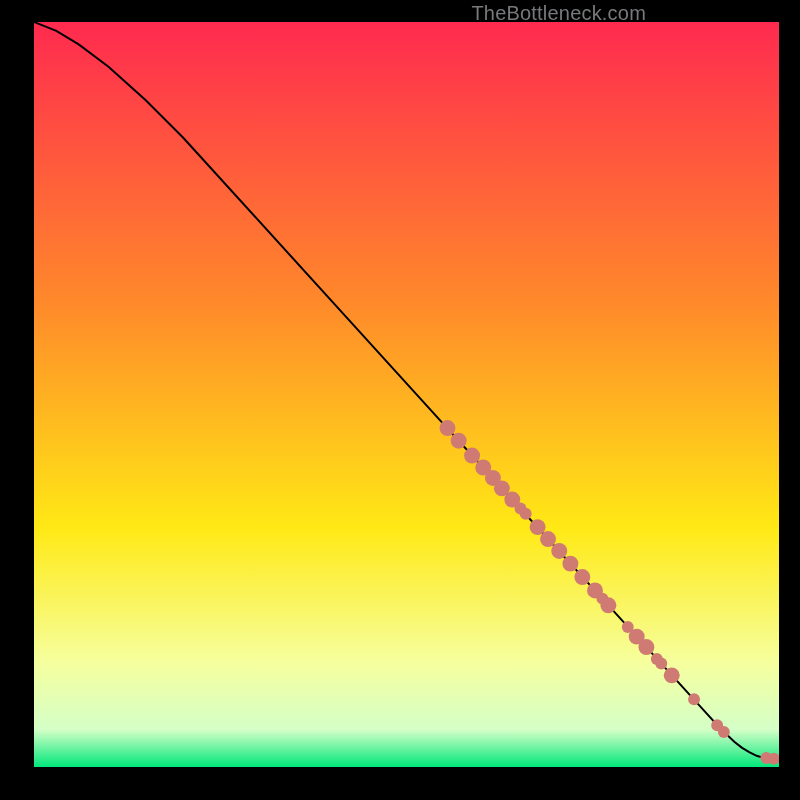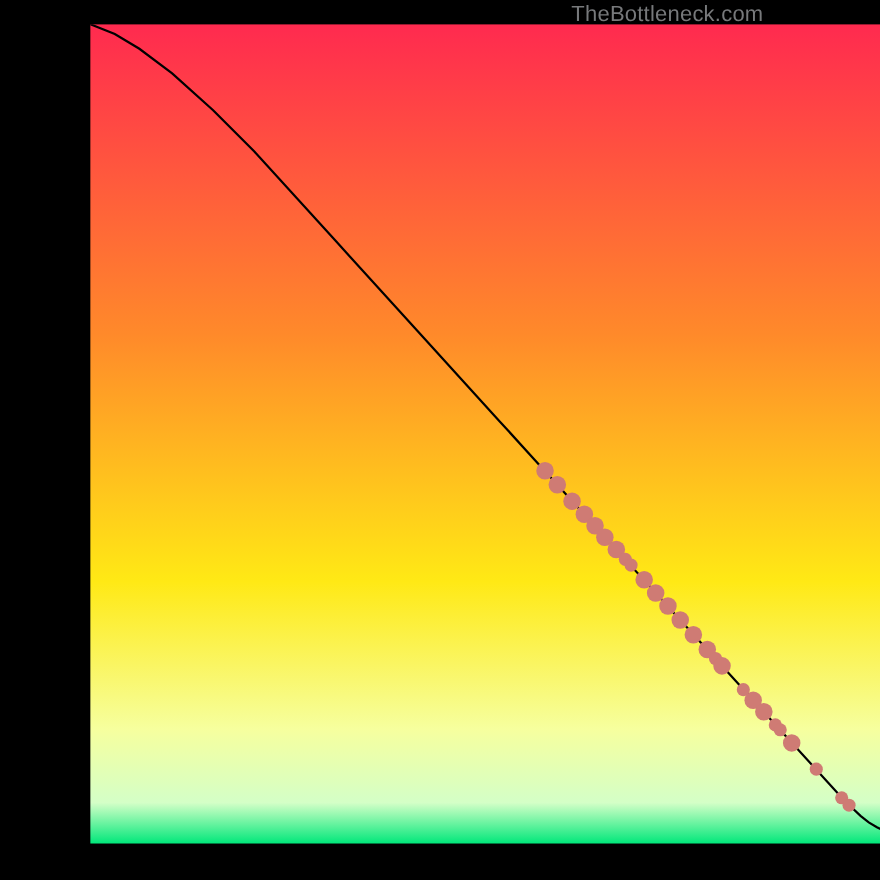--- a/index.html
+++ b/index.html
@@ -7,21 +7,20 @@
     padding: 0;
     width: 800px;
     height: 800px;
     background: #000000;
     overflow: hidden;
   }
   .stage {
     position: relative;
     width: 668px;
     height: 800px;
-    margin-left: 48px;
   }
   .plot-area {
     position: absolute;
     left: 34px;
     top: 22px;
     width: 745px;
     height: 745px;
   }
   .attribution {
     position: absolute;

